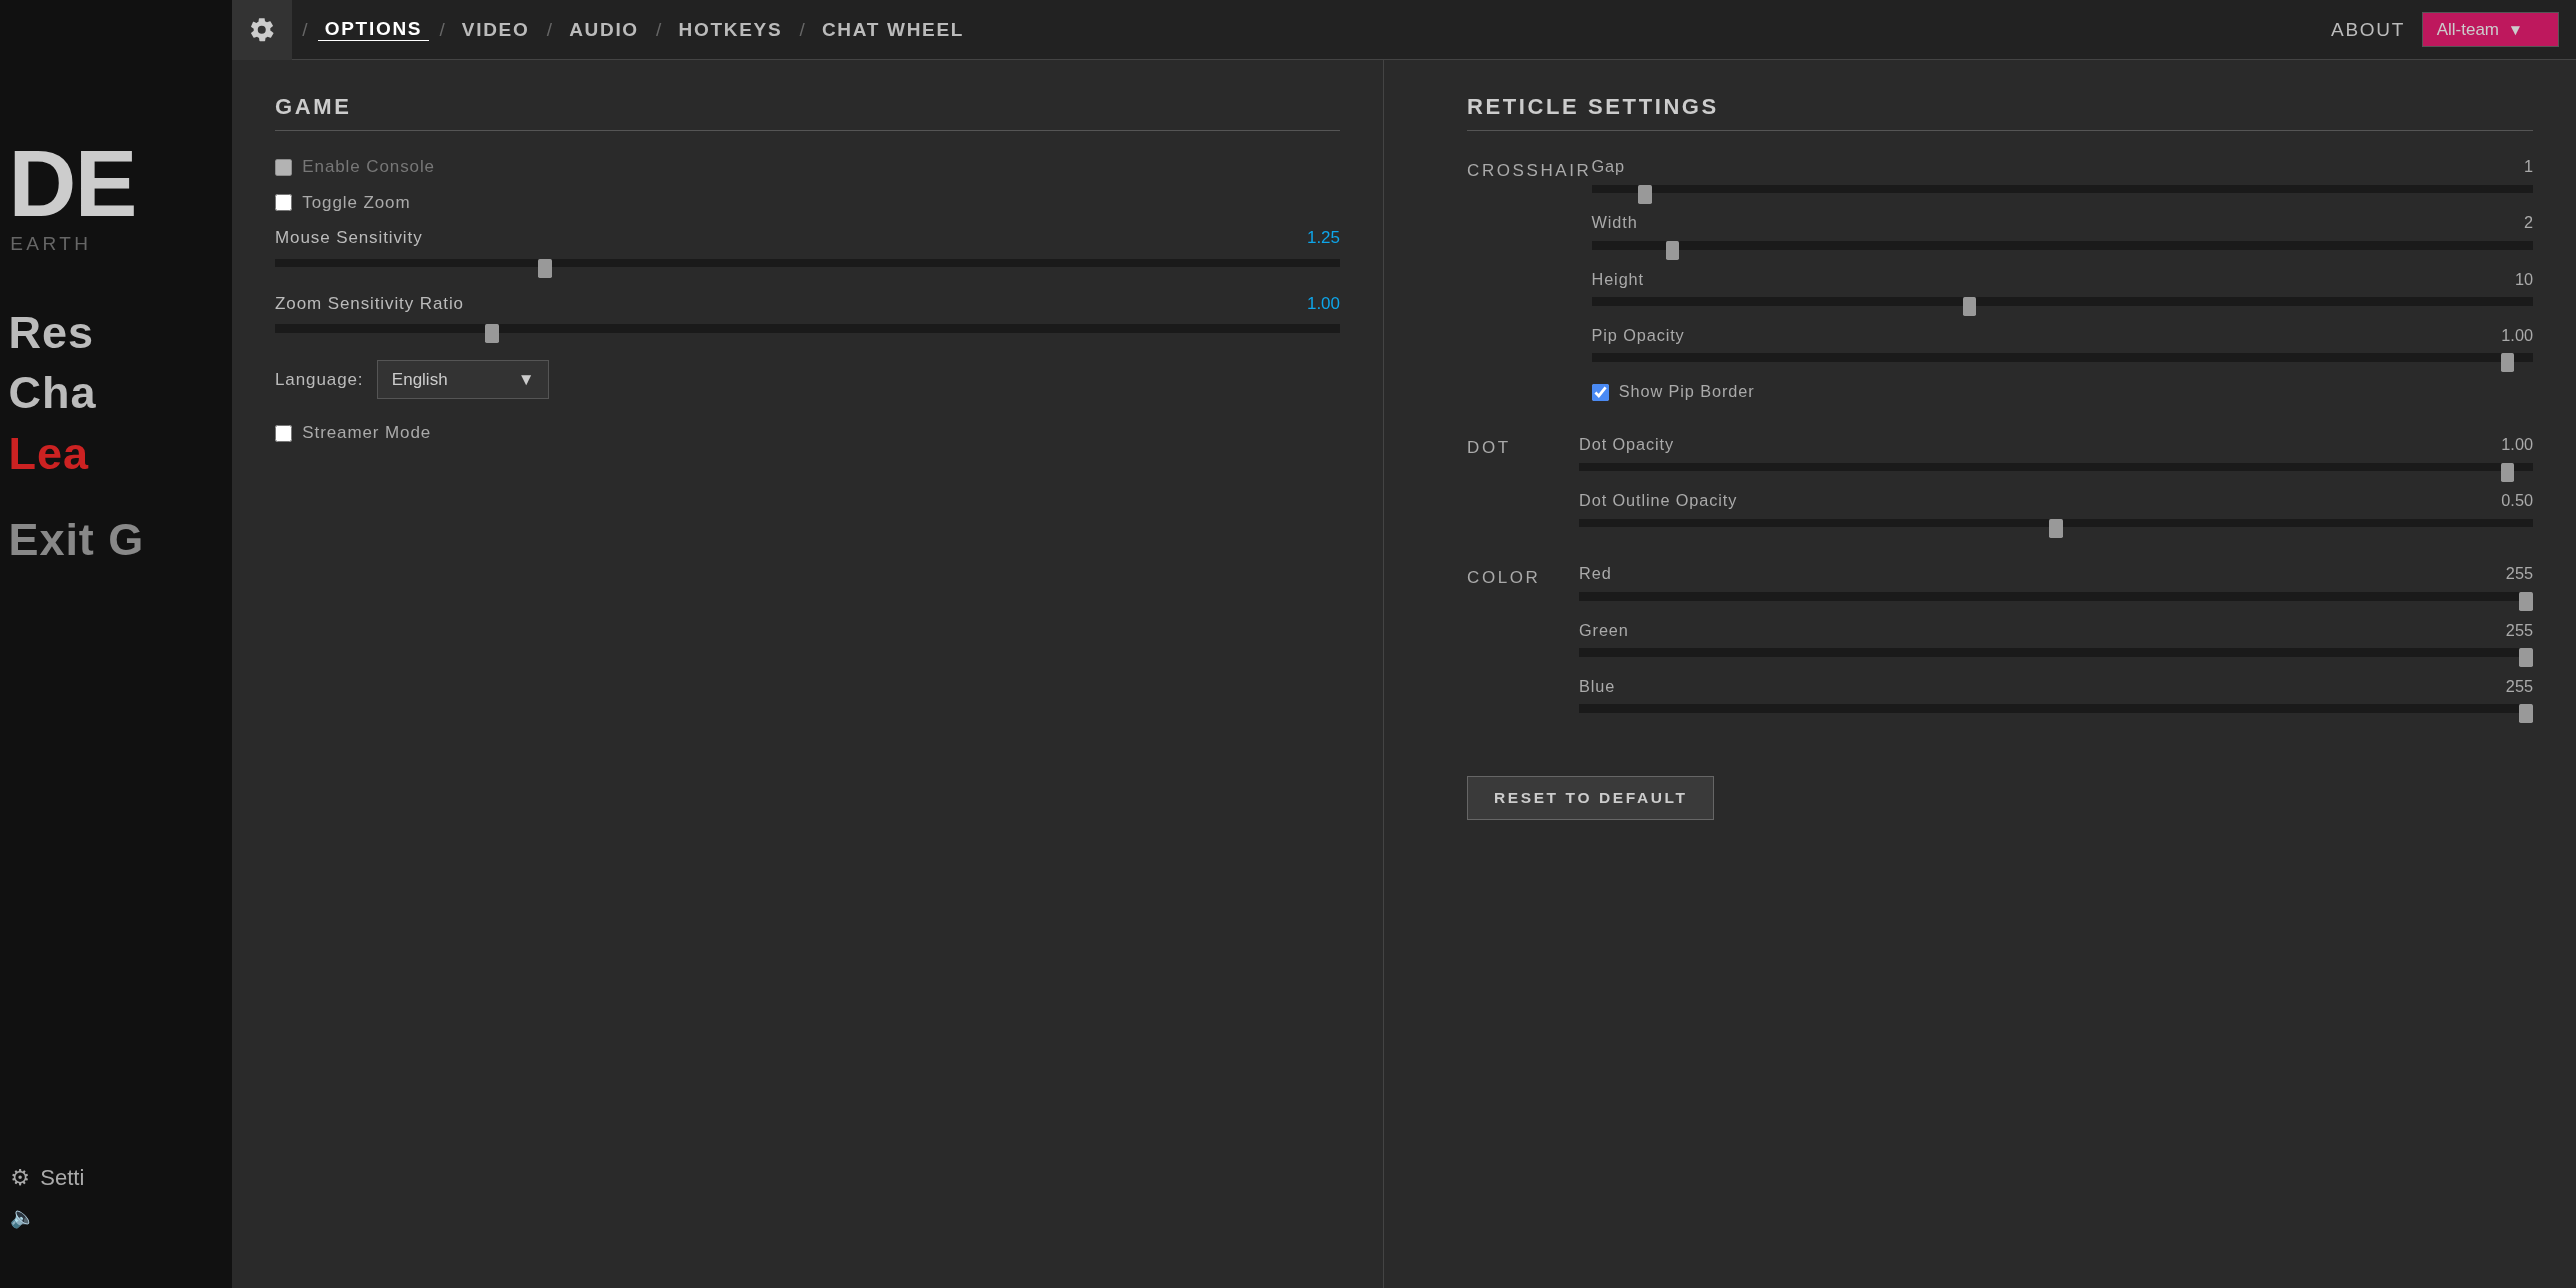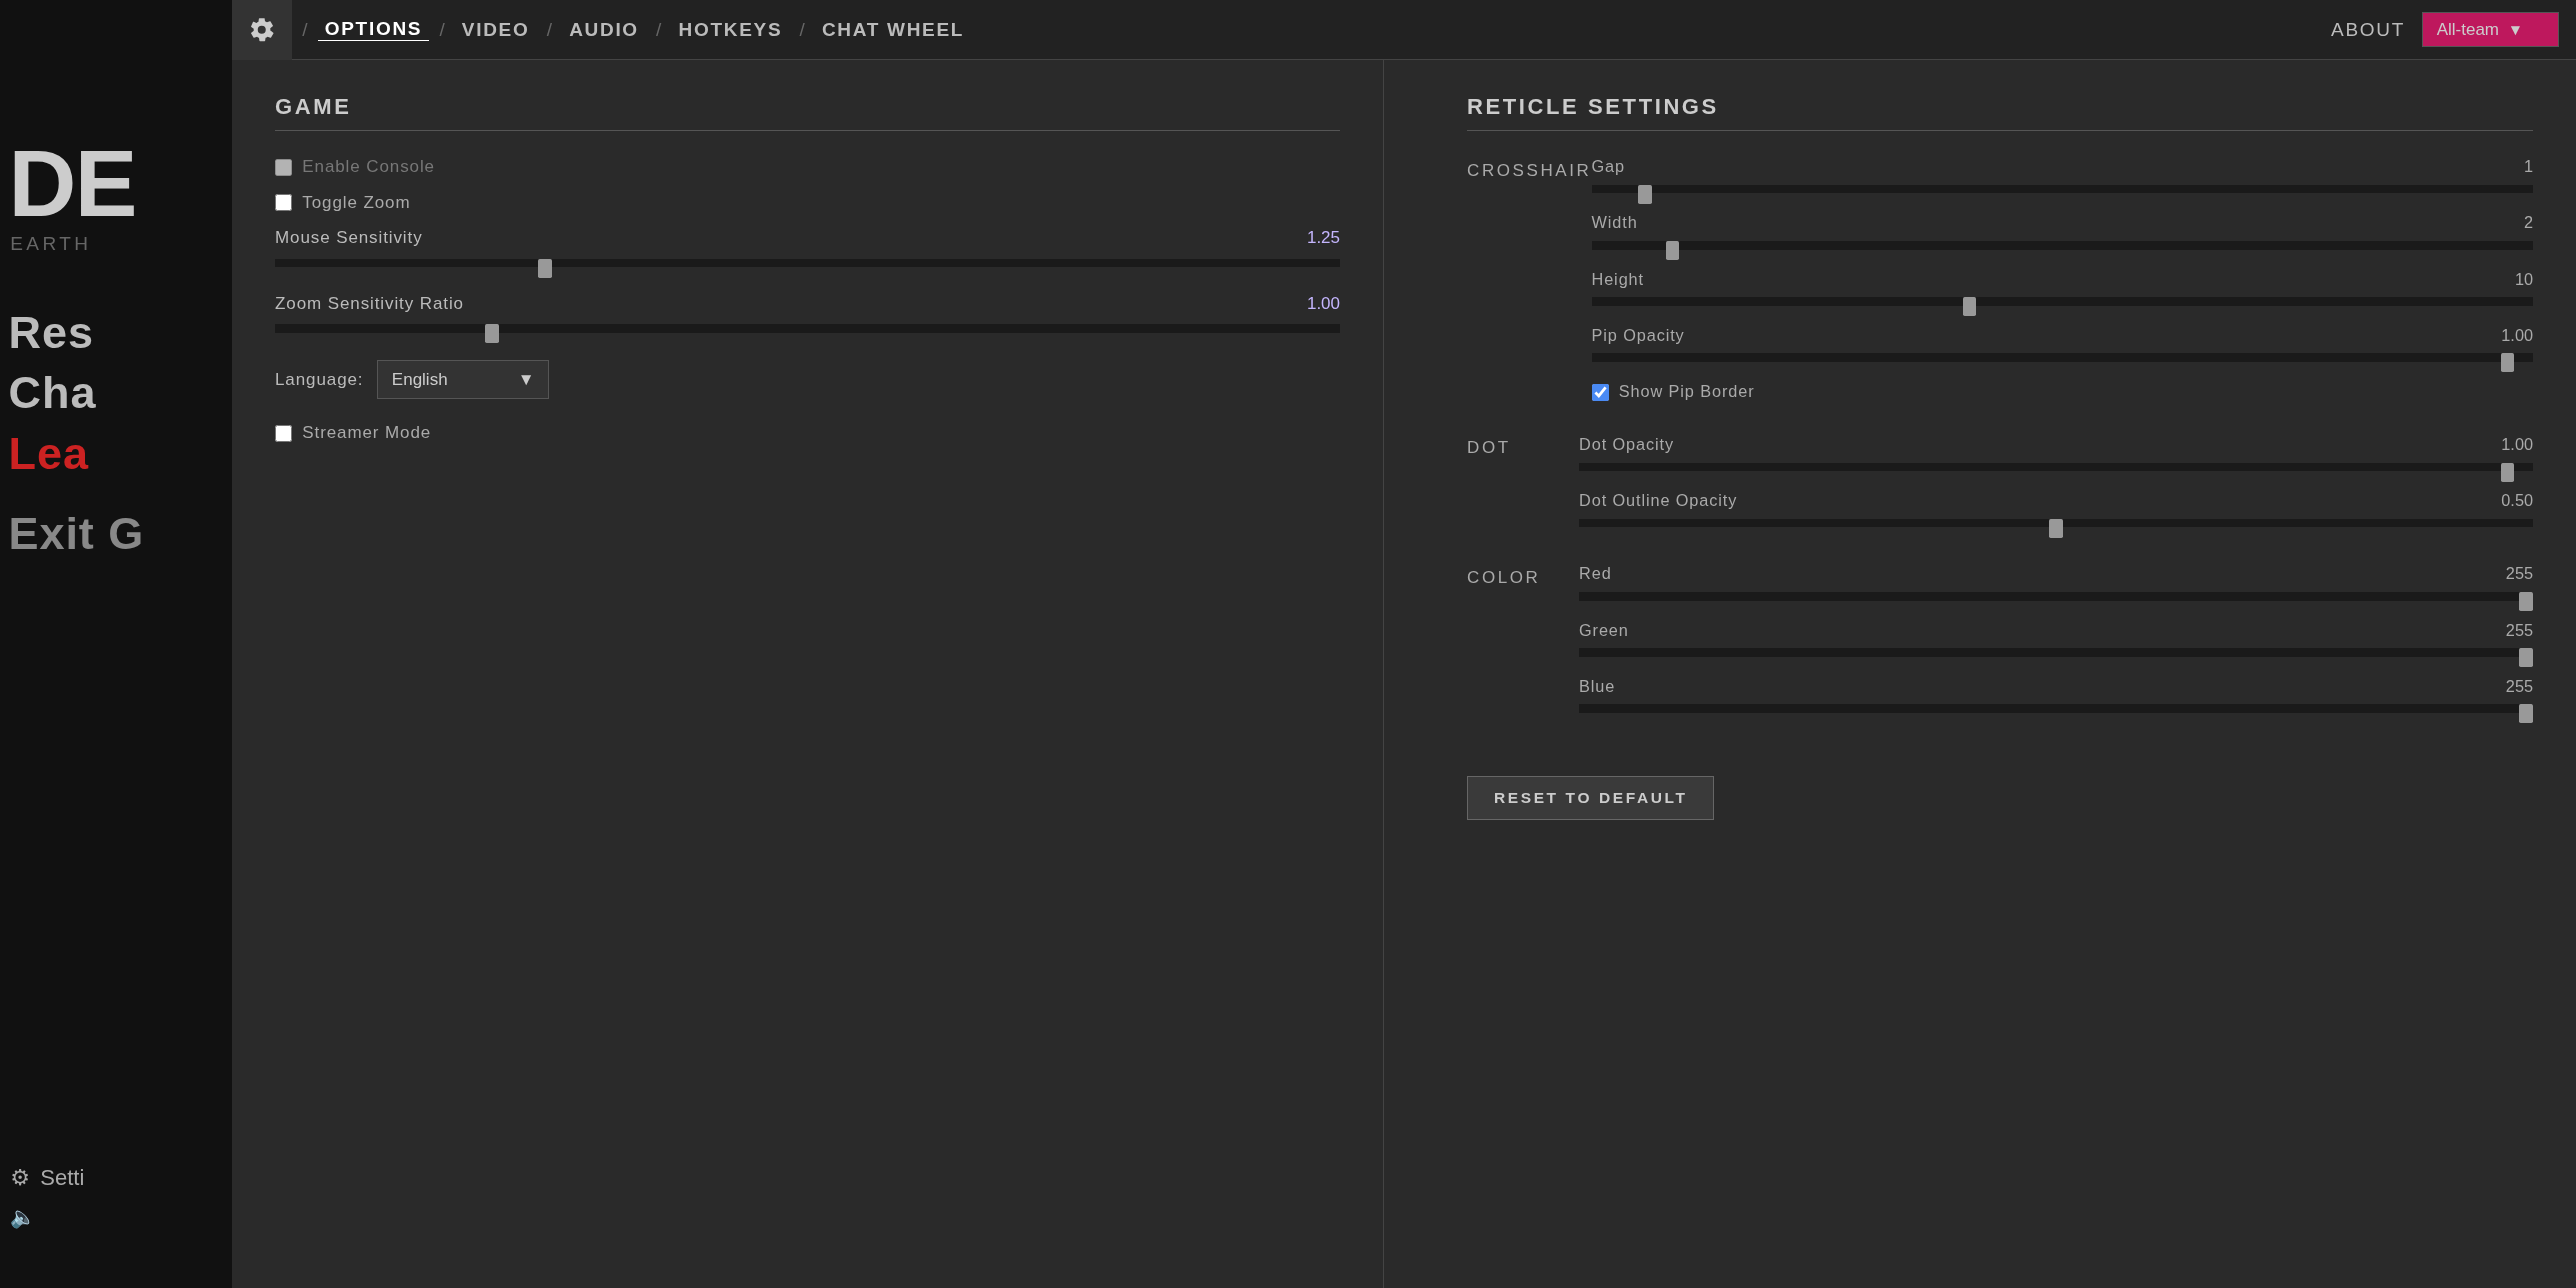--- a/index.html
+++ b/index.html
@@ -240,21 +240,21 @@
       margin-bottom: 6.9px;
     }
 
     .slider-label {
       color: #bbb;
       font-size: 17px;
       letter-spacing: 0.9px;
     }
 
     .slider-value {
-      color: #c4b5fd;
+      color: #0ea5e9;
       font-size: 17px;
     }
 
     input[type="range"] {
       width: 100%;
       height: 8.6px;
       -webkit-appearance: none;
       background: #1a1a1a;
       outline: none;
       cursor: pointer;
@@ -418,21 +418,21 @@
 <body>
 
 <div class="bg-left">
   <div class="bg-game-text">
     <div class="game-title-large">DE</div>
     <div class="game-subtitle">EARTH</div>
     <div class="menu-items">
       <div class="menu-item">Res</div>
       <div class="menu-item">Cha</div>
       <div class="menu-item red">Lea</div>
-      <div class="menu-item dim" style="margin-top:20px;">Exit G</div>
+      <div class="menu-item dim" style="margin-top:26px;">Exit G</div>
     </div>
   </div>
 </div>
 
 <div class="bottom-left">
   <div class="settings-menu-item">
     <span>⚙</span>
     <span>Setti</span>
   </div>
   <div class="volume-item">

